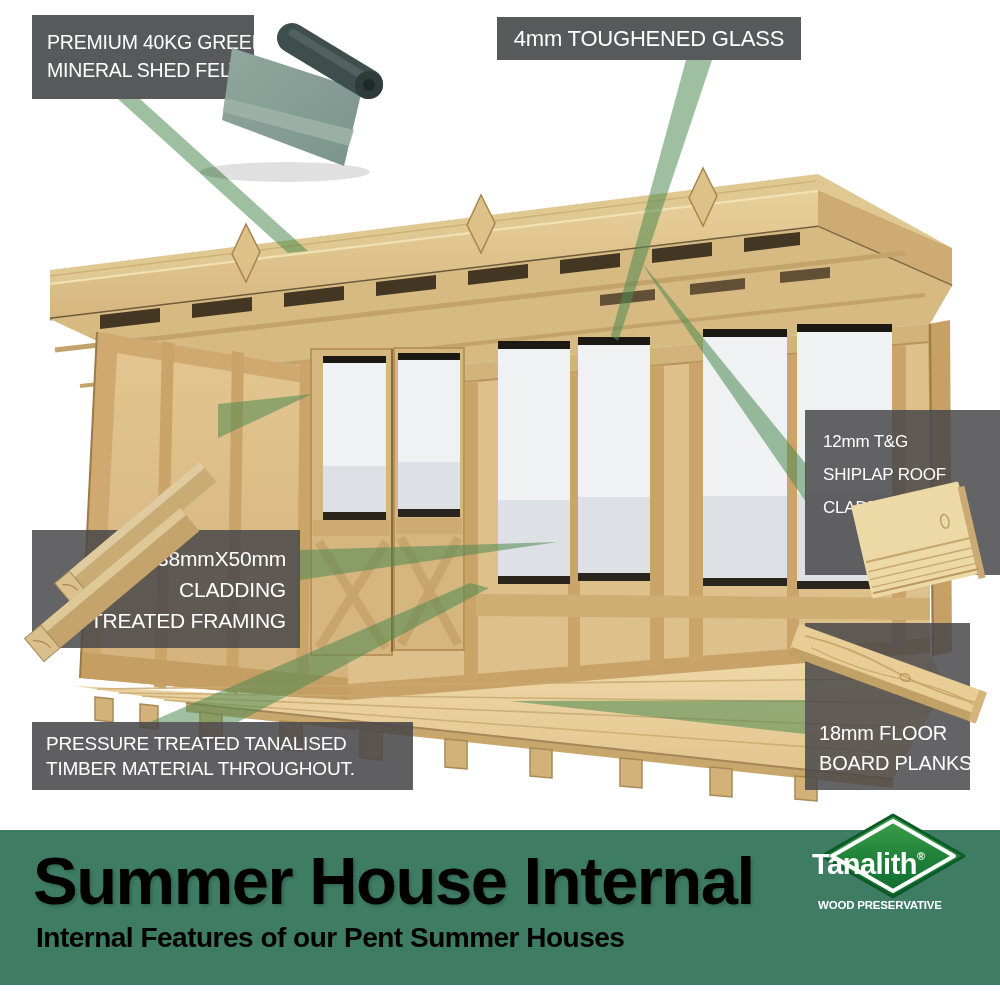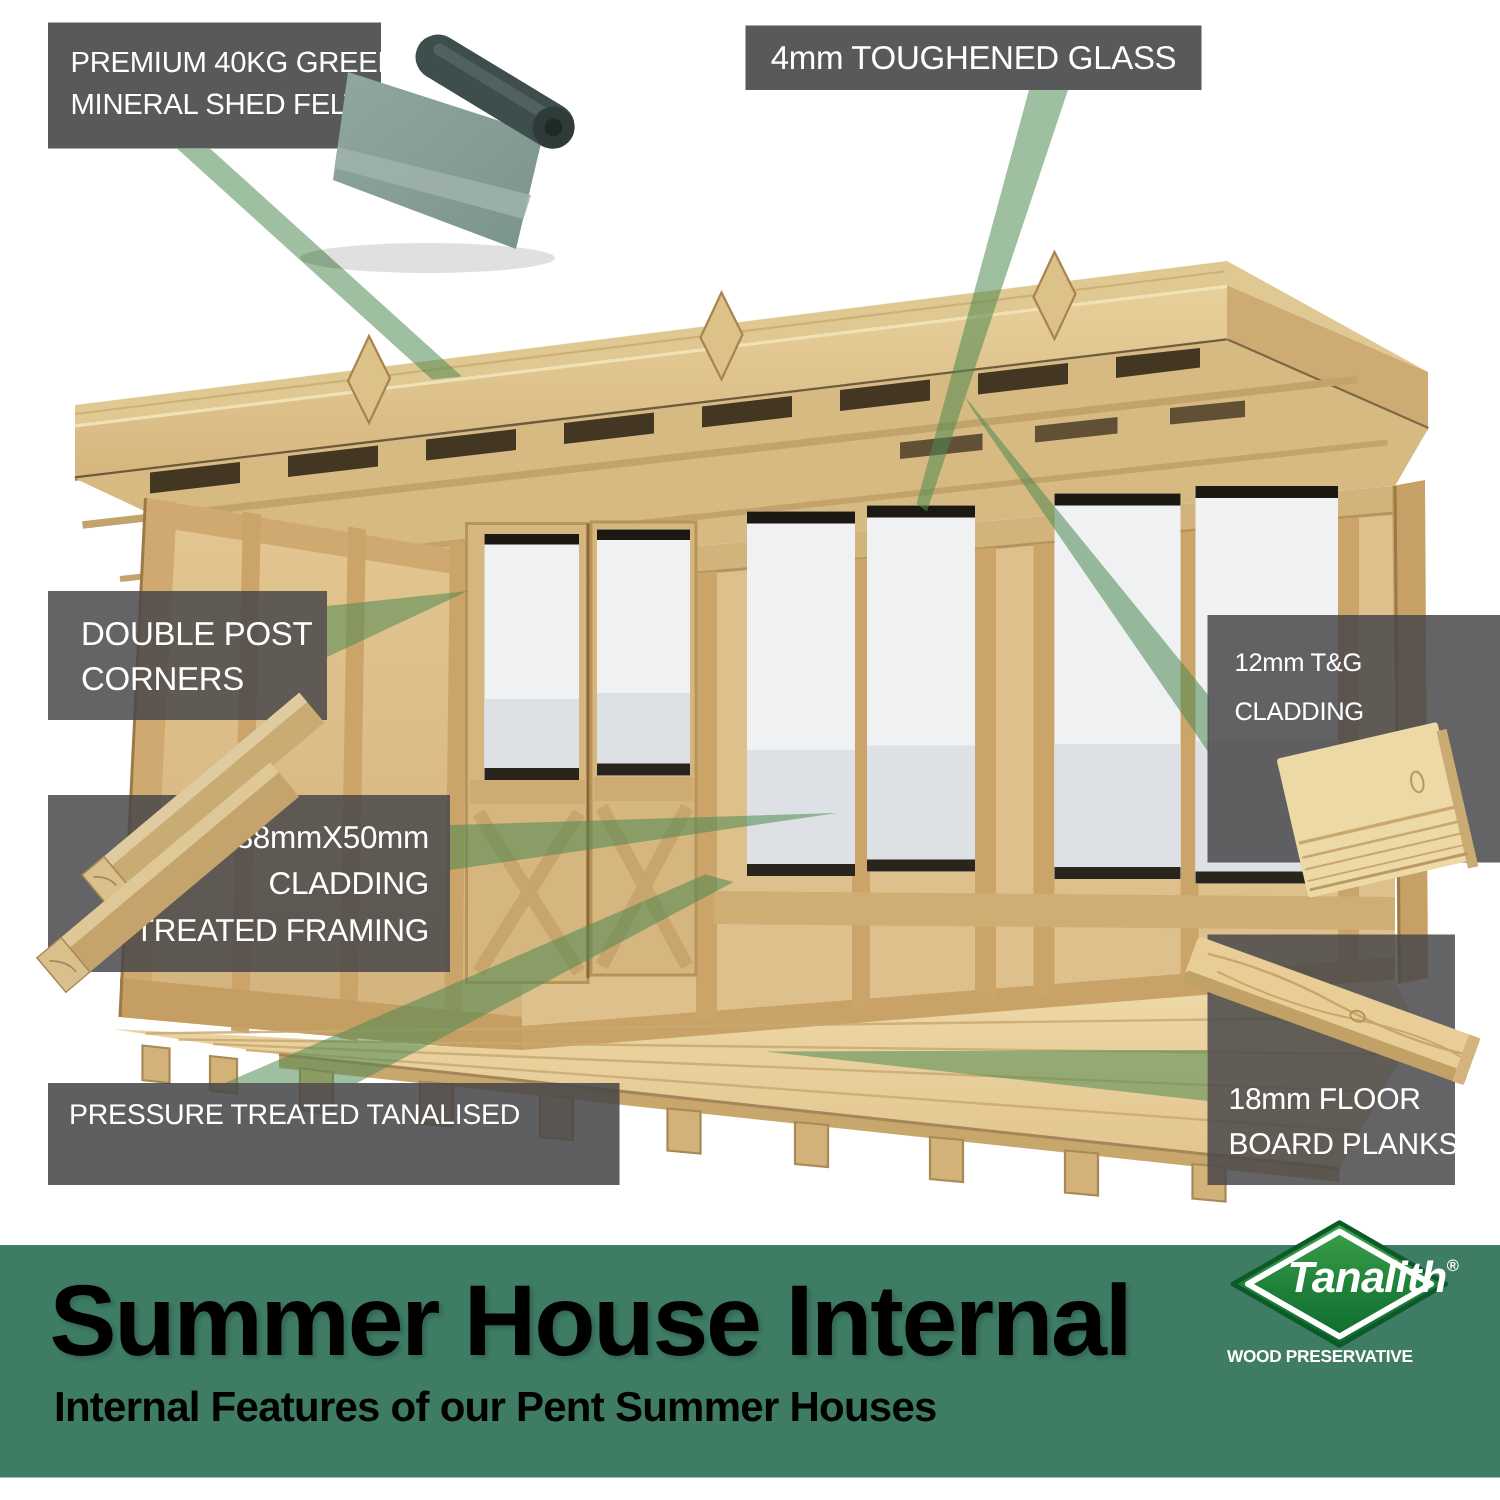--- a/index.html
+++ b/index.html
@@ -42,22 +42,22 @@
     font-size:67px;letter-spacing:-1.5px;white-space:nowrap;
     text-shadow:2px 2px 3px rgba(0,0,0,0.18);
   }
   .banner-subtitle{
     position:absolute;left:36px;top:92px;color:#000000;font-weight:bold;
     font-size:28px;letter-spacing:-0.5px;white-space:nowrap;
   }
   
   .logo-wrap{position:absolute;left:812px;top:806px;width:165px;height:110px;z-index:30;}
   .logo-brand{
-    position:absolute;left:0;top:30px;width:160px;text-align:right;color:#fff;
-    font-weight:bold;font-size:29px;letter-spacing:-0.5px;z-index:31;font-style:italic;
+    position:absolute;left:0;top:42px;width:160px;text-align:left;color:#fff;
+    font-weight:bold;font-size:29px;letter-spacing:-0.5px;z-index:31;
   }
   .logo-brand sup{font-size:11px;vertical-align:14px;}
   .logo-tagline{
     position:absolute;left:818px;top:899px;width:155px;text-align:left;color:#fff;
     font-weight:bold;font-size:11.5px;letter-spacing:-0.2px;z-index:31;white-space:nowrap;
   }
 </style>
 </head>
 <body>
 
@@ -251,37 +251,35 @@
 
   <div class="callout c-felt">
     <span class="ln">PREMIUM 40KG GREEN</span>
     <span class="ln">MINERAL SHED FELT</span>
   </div>
 
   <div class="callout c-glass">
     <span class="ln">4mm TOUGHENED GLASS</span>
   </div>
 
-  <div class="callout c-corners">
-    <span class="ln">DOUBLE POST</span>
-    <span class="ln">CORNERS</span>
-  </div>
 
   <div class="callout c-framing">
     <span class="ln">38mmX50mm</span>
     <span class="ln">CLADDING</span>
     <span class="ln">TREATED FRAMING</span>
   </div>
 
   <div class="callout c-timber">
     <span class="ln">PRESSURE TREATED TANALISED</span>
+    <span class="ln">TIMBER MATERIAL THROUGHOUT.</span>
   </div>
 
   <div class="callout c-cladding">
     <span class="ln">12mm T&amp;G</span>
+    <span class="ln">SHIPLAP ROOF</span>
     <span class="ln">CLADDING</span>
   </div>
 
   <div class="callout c-floor">
     <span class="ln">18mm FLOOR</span>
     <span class="ln">BOARD PLANKS</span>
   </div>
 
   <svg class="layer z20" width="1000" height="1000" viewBox="0 0 1000 1000">
 

